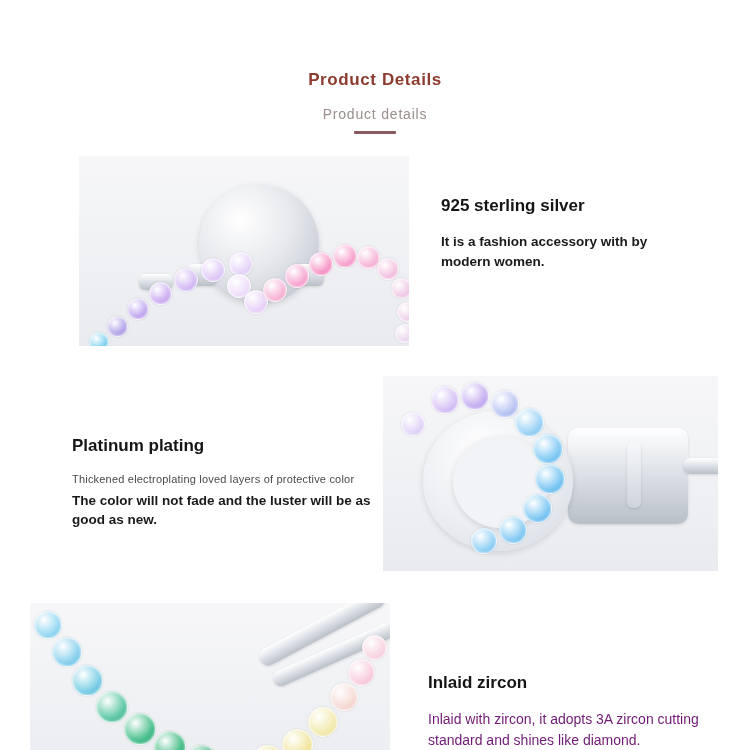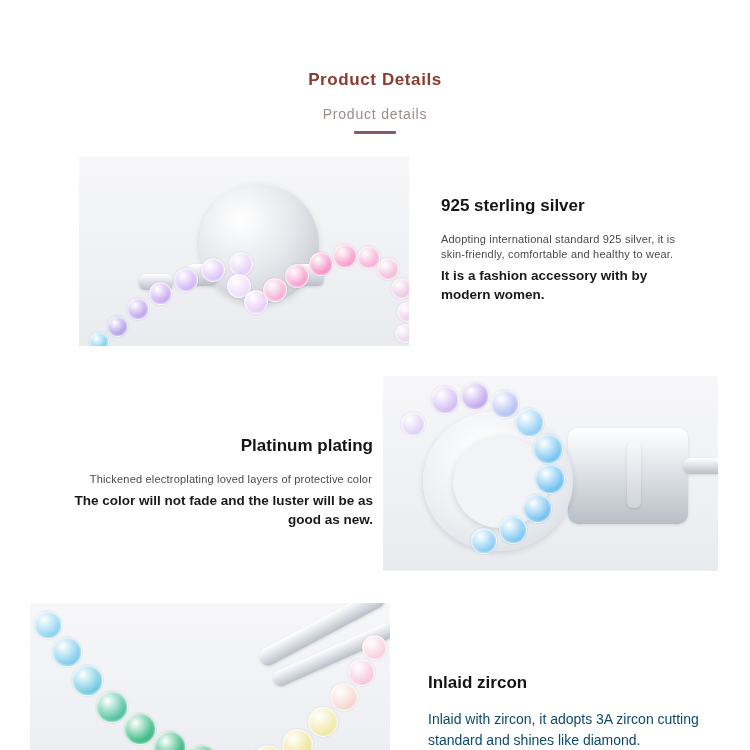--- a/index.html
+++ b/index.html
@@ -71,21 +71,21 @@
   }
   .photo-1 { width: 330px; height: 190px; margin-left: 55px; }
   .photo-2 { width: 335px; height: 195px; margin-right: 32px; }
   .photo-3 { width: 360px; height: 195px; margin-left: 30px; }
 
   .copy {
     flex: 1;
     box-sizing: border-box;
   }
   .copy-1 { padding: 40px 50px 0 32px; }
-  .copy-2 { padding: 60px 10px 0 72px; text-align: right; }
+  .copy-2 { padding: 60px 10px 0 72px; }
   .copy-3 { padding: 70px 30px 0 38px; }
 
   .headline {
     font-size: 17px;
     font-weight: bold;
     color: #151515;
     margin: 0 0 16px 0;
   }
   .body-small {
     font-size: 11px;
@@ -97,21 +97,21 @@
   }
   .body-main {
     font-size: 13.5px;
     color: #1a1a1a;
     line-height: 1.45;
     margin: 2px 0 0 0;
     font-weight: bold;
   }
   .body-plain {
     font-size: 14px;
-    color: #0c4a6e;
+    color: #701a75;
     line-height: 1.5;
     margin: 16px 0 0 0;
   }
 
   
   .jw {
     position: absolute;
     inset: 0;
     background: linear-gradient(180deg,#f7f7f9 0%, #eef0f3 60%, #e9ebef 100%);
   }
@@ -172,21 +172,20 @@
           <div class="gem" style="left:254px;top:88px;width:22px;height:22px;background:radial-gradient(circle at 35% 30%,#ffffff,#f7a5d0 60%,#ed6fae);"></div>
           <div class="gem" style="left:278px;top:90px;width:21px;height:21px;background:radial-gradient(circle at 35% 30%,#ffffff,#f6b7da 60%,#ee83bb);"></div>
           <div class="gem" style="left:298px;top:102px;width:20px;height:20px;background:radial-gradient(circle at 35% 30%,#ffffff,#f3c2e0 60%,#e894c6);"></div>
           <div class="gem" style="left:312px;top:122px;width:19px;height:19px;background:radial-gradient(circle at 35% 30%,#ffffff,#f0cbe6 60%,#e4a2cf);"></div>
           <div class="gem" style="left:318px;top:146px;width:18px;height:18px;background:radial-gradient(circle at 35% 30%,#ffffff,#eed3ea 60%,#dfaed6);"></div>
           <div class="gem" style="left:316px;top:168px;width:17px;height:17px;background:radial-gradient(circle at 35% 30%,#ffffff,#ecd8ee 60%,#dbb6dc);"></div>
         </div>
       </div>
       <div class="copy copy-1">
         <div class="headline">925 sterling silver</div>
-        <p class="body-small">Adopting international standard 925 silver, it is skin-friendly, comfortable and healthy to wear.</p>
         <p class="body-main">It is a fashion accessory with by modern women.</p>
       </div>
     </div>
   </div>
 
   <div class="section" style="margin-top:30px;">
     <div class="row reverse">
       <div class="photo photo-2">
         <div class="jw">
           <div class="metal-bar" style="left:185px;top:52px;width:120px;height:96px;border-radius:10px;"></div>

